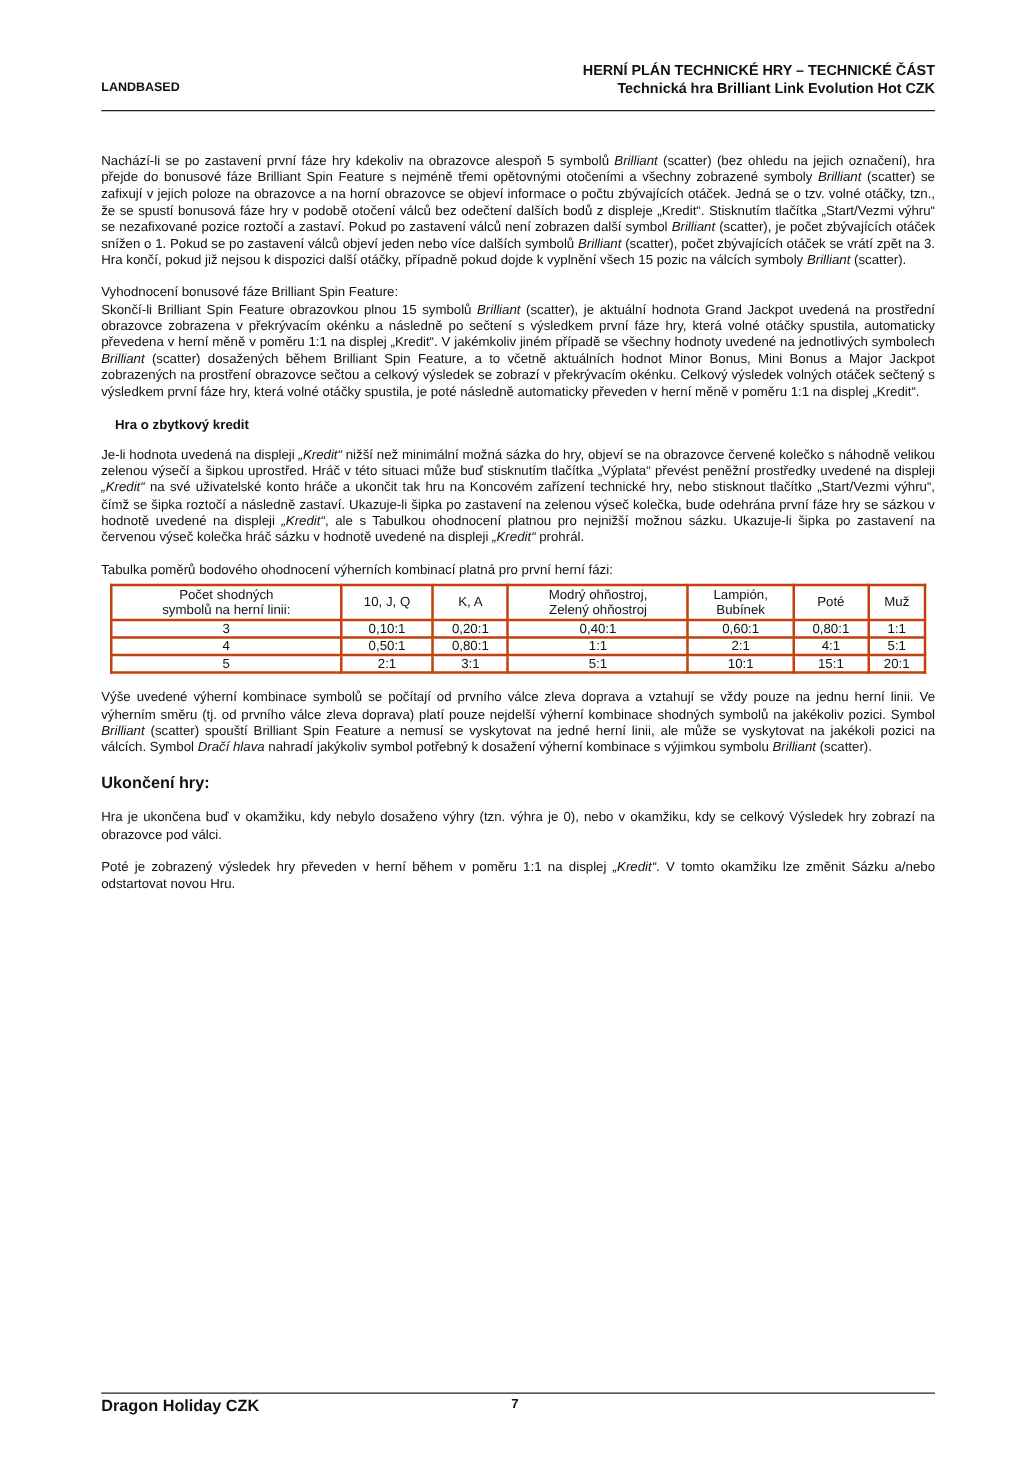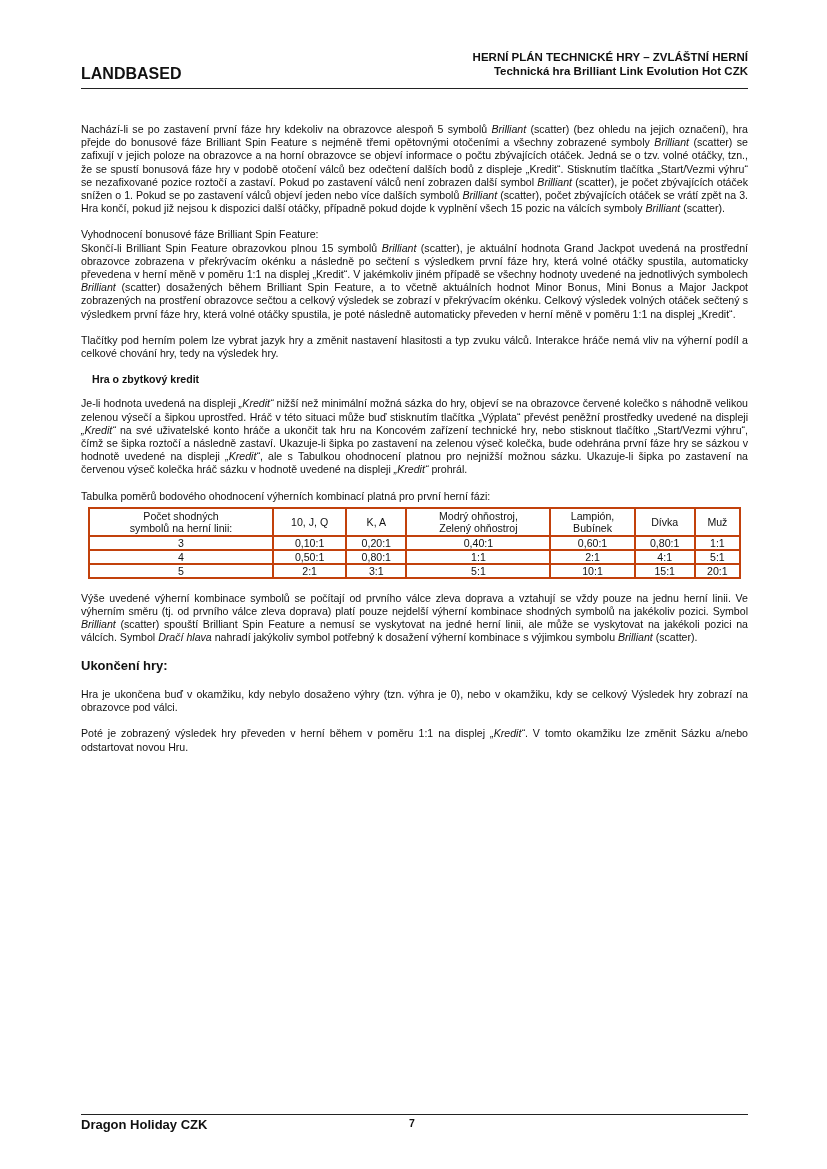--- a/index.html
+++ b/index.html
@@ -1,18 +1,18 @@
 <!DOCTYPE html>
 <html><head>
   <meta charset="utf-8">
   <style>
     html, body { margin: 0; padding: 0; background: #ffffff; }
     body { width: 827px; height: 1169px; position: relative; overflow: hidden;
            font-family: "Liberation Sans", sans-serif; color: #111; }
-    .header-left { position: absolute; left: 81px; top: 65px; font-size: 16px; font-weight: bold; }
+    .header-left { position: absolute; left: 81px; top: 65px; font-size: 10px; font-weight: bold; }
     .header-right { position: absolute; right: 79px; top: 50px; text-align: right; font-size: 11.5px; font-weight: bold; line-height: 14px; }
     .header-rule { position: absolute; left: 81px; right: 79px; top: 88px; border-top: 1px solid #222; }
     .content { position: absolute; left: 81px; width: 667px; top: 123px; font-size: 10.6px; line-height: 13.2px; }
     .content p { margin: 0 0 13px 0; text-align: justify; }
     .content p.tight { margin-bottom: 0; }
     .content .h-inline { font-weight: bold; margin: 11px; }
     .content h2 { font-size: 13px; font-weight: bold; margin: 14px 0 16px 0; }
     i { font-style: italic; }
     table.pay { border-collapse: collapse; width: 653px; margin: 4px 0 13px 7px; font-size: 10.6px; }
     table.pay td, table.pay th { border: 2px solid #c2410c; text-align: center; font-weight: normal; padding: 0 2px; line-height: 12px; }
@@ -20,32 +20,31 @@
     table.pay td { height: 12px; }
     .footer-rule { position: absolute; left: 81px; right: 79px; top: 1114px; border-top: 1px solid #222; }
     .footer-left { position: absolute; left: 81px; top: 1117px; font-size: 13px; font-weight: bold; }
     .footer-page { position: absolute; left: 409px; top: 1117px; font-size: 10.5px; font-weight: bold; }
   </style>
 </head>
 <body>
 
 <div class="header-left">LANDBASED</div>
 <div class="header-right">
-  <div>HERNÍ PLÁN TECHNICKÉ HRY – ZVLÁŠTNÍ HERNÍ</div>
+  <div>HERNÍ PLÁN TECHNICKÉ HRY – TECHNICKÉ ČÁST</div>
   <div>Technická hra Brilliant Link Evolution Hot CZK</div>
 </div>
 <div class="header-rule"></div>
 
 <div class="content">
   <p><span>Nachází-li se po zastavení první fáze hry kdekoliv na obrazovce alespoň 5 symbolů </span><i>Brilliant</i><span> (scatter) (bez ohledu na jejich označení), hra přejde do bonusové fáze Brilliant Spin Feature s nejméně třemi opětovnými otočeními a všechny zobrazené symboly </span><i>Brilliant</i><span> (scatter) se zafixují v jejich poloze na obrazovce a na horní obrazovce se objeví informace o počtu zbývajících otáček. Jedná se o tzv. volné otáčky, tzn., že se spustí bonusová fáze hry v podobě otočení válců bez odečtení dalších bodů z displeje „Kredit“. Stisknutím tlačítka „Start/Vezmi výhru“ se nezafixované pozice roztočí a zastaví. Pokud po zastavení válců není zobrazen další symbol </span><i>Brilliant</i><span> (scatter), je počet zbývajících otáček snížen o 1. Pokud se po zastavení válců objeví jeden nebo více dalších symbolů </span><i>Brilliant</i><span> (scatter), počet zbývajících otáček se vrátí zpět na 3. Hra končí, pokud již nejsou k dispozici další otáčky, případně pokud dojde k vyplnění všech 15 pozic na válcích symboly </span><i>Brilliant</i><span> (scatter).</span></p>
 
   <p class="tight">Vyhodnocení bonusové fáze Brilliant Spin Feature:</p>
   <p><span>Skončí-li Brilliant Spin Feature obrazovkou plnou 15 symbolů </span><i>Brilliant</i><span> (scatter), je aktuální hodnota Grand Jackpot uvedená na prostřední obrazovce zobrazena v překrývacím okénku a následně po sečtení s výsledkem první fáze hry, která volné otáčky spustila, automaticky převedena v herní měně v poměru 1:1 na displej „Kredit“. V jakémkoliv jiném případě se všechny hodnoty uvedené na jednotlivých symbolech </span><i>Brilliant</i><span> (scatter) dosažených během Brilliant Spin Feature, a to včetně aktuálních hodnot Minor Bonus, Mini Bonus a Major Jackpot zobrazených na prostření obrazovce sečtou a celkový výsledek se zobrazí v překrývacím okénku. Celkový výsledek volných otáček sečtený s výsledkem první fáze hry, která volné otáčky spustila, je poté následně automaticky převeden v herní měně v poměru 1:1 na displej „Kredit“.</span></p>
 
-  <p><span>Tlačítky pod herním polem lze vybrat jazyk hry a změnit nastavení hlasitosti a typ zvuku válců. Interakce hráče nemá vliv na výherní podíl a celkové chování hry, tedy na výsledek hry.</span></p>
 
   <p class="h-inline">Hra o zbytkový kredit</p>
   <p><span>Je-li hodnota uvedená na displeji </span><i>„Kredit“</i><span> nižší než minimální možná sázka do hry, objeví se na obrazovce červené kolečko s náhodně velikou zelenou výsečí a šipkou uprostřed. Hráč v této situaci může buď stisknutím tlačítka „Výplata“ převést peněžní prostředky uvedené na displeji </span><i>„Kredit“</i><span> na své uživatelské konto hráče a ukončit tak hru na Koncovém zařízení technické hry, nebo stisknout tlačítko „Start/Vezmi výhru“, čímž se šipka roztočí a následně zastaví. Ukazuje-li šipka po zastavení na zelenou výseč kolečka, bude odehrána první fáze hry se sázkou v hodnotě uvedené na displeji </span><i>„Kredit“</i><span>, ale s Tabulkou ohodnocení platnou pro nejnižší možnou sázku. Ukazuje-li šipka po zastavení na červenou výseč kolečka hráč sázku v hodnotě uvedené na displeji </span><i>„Kredit“</i><span> prohrál.</span></p>
 
   <p class="tight">Tabulka poměrů bodového ohodnocení výherních kombinací platná pro první herní fázi:</p>
 
   <table class="pay">
     <thead>
         <tr id="pay-head">
           <th>
@@ -60,21 +59,21 @@
           </th>
           <th>
             <div>Modrý ohňostroj,</div>
             <div>Zelený ohňostroj</div>
           </th>
           <th>
             <div>Lampión,</div>
             <div>Bubínek</div>
           </th>
           <th>
-            <div>Dívka</div>
+            <div>Poté</div>
           </th>
           <th>
             <div>Muž</div>
           </th>
         </tr>
       </thead>
     <tbody id="pay-body">
         <tr>
           <td>3</td>
           <td>0,10:1</td>

